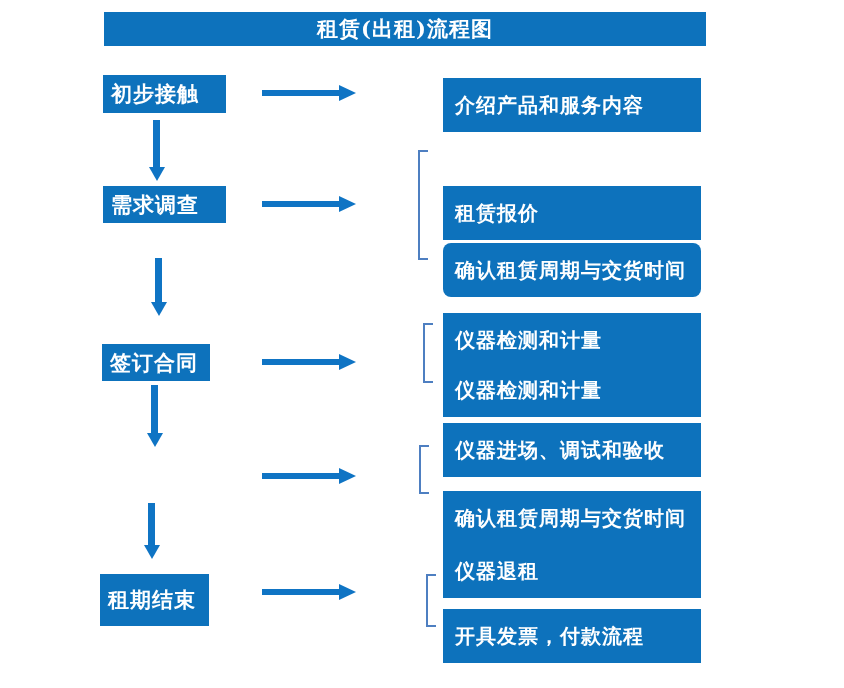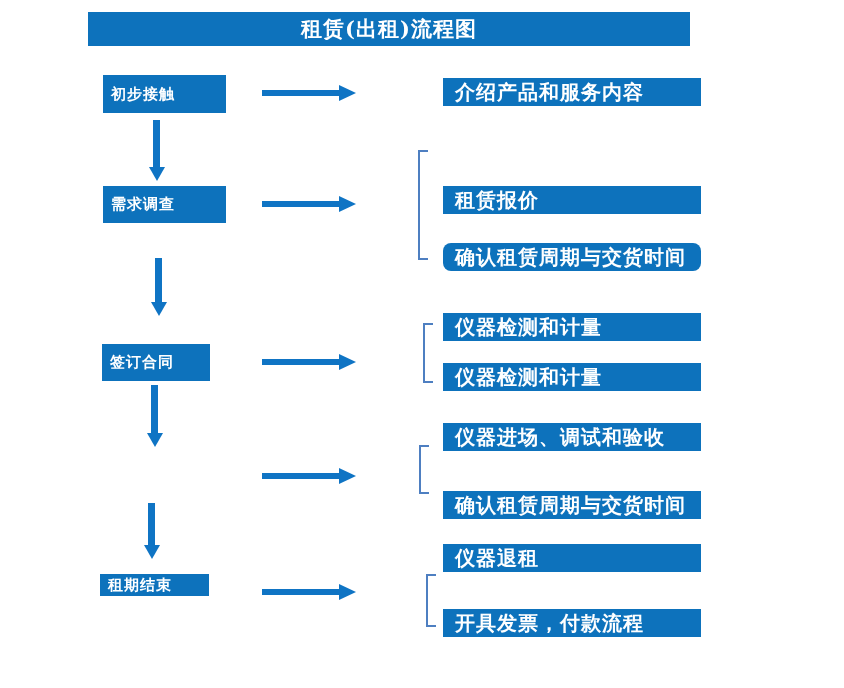--- a/index.html
+++ b/index.html
@@ -9,42 +9,42 @@
   .canvas {
     position: relative;
     width: 844px;
     height: 688px;
     background: var(--background, #ffffff);
     overflow: hidden;
   }
 
   .title-bar {
     position: absolute;
-    left: 88px; top: 12px;
+    left: 104px; top: 12px;
     width: 602px; height: 34px;
     background: var(--box, #0d72bc);
     color: var(--text_on_box, #ffffff);
     font-size: 21px; font-weight: bold;
     text-align: center; line-height: 34px;
     letter-spacing: 1px;
   }
 
   .stage-box {
     position: absolute;
     background: var(--box, #0d72bc);
     color: var(--text_on_box, #ffffff);
-    font-size: 15px; font-weight: bold;
+    font-size: 21px; font-weight: bold;
     padding-left: 8px;
     letter-spacing: 1px;
     display: flex; align-items: center;
   }
 
   .output-box {
     position: absolute;
-    left: 443px; width: 258px; height: 28px;
+    left: 443px; width: 258px; height: 54px;
     background: var(--box, #0d72bc);
     color: var(--text_on_box, #ffffff);
     font-size: 20px; font-weight: bold;
     padding-left: 12px;
     letter-spacing: 1px;
     display: flex; align-items: center;
   }
 
   .harrow { position: absolute; height: 16px; display: flex; align-items: center; }
   .harrow .shaft { width: 77px; height: 6px; background: var(--arrow, #0f74c4); }
@@ -75,21 +75,21 @@
 </head>
 <body>
 
 <div class="canvas">
 
   <div class="title-bar">租赁(出租)流程图</div>
 
   <div class="stage-box" style="left:103px; top:75px;  width:123px; height:38px;">初步接触</div>
   <div class="stage-box" style="left:102px; top:344px; width:108px; height:37px;">签订合同</div>
   <div class="stage-box" style="left:103px; top:186px; width:123px; height:37px;">需求调查</div>
-  <div class="stage-box" style="left:100px; top:574px; width:109px; height:22px;">租期结束</div>
+  <div class="stage-box" style="left:100px; top:574px; width:109px; height:52px;">租期结束</div>
 
   <div class="output-box" style="top:78px;">介绍产品和服务内容</div>
   <div class="output-box" style="top:186px;">租赁报价</div>
   <div class="output-box" style="top:243px;border-radius:8px;">确认租赁周期与交货时间</div>
   <div class="output-box" style="top:313px;">仪器检测和计量</div>
   <div class="output-box" style="top:363px;">仪器检测和计量</div>
   <div class="output-box" style="top:423px;">仪器进场、调试和验收</div>
   <div class="output-box" style="top:491px;">确认租赁周期与交货时间</div>
   <div class="output-box" style="top:544px;">仪器退租</div>
   <div class="output-box" style="top:609px;">开具发票，付款流程</div>

